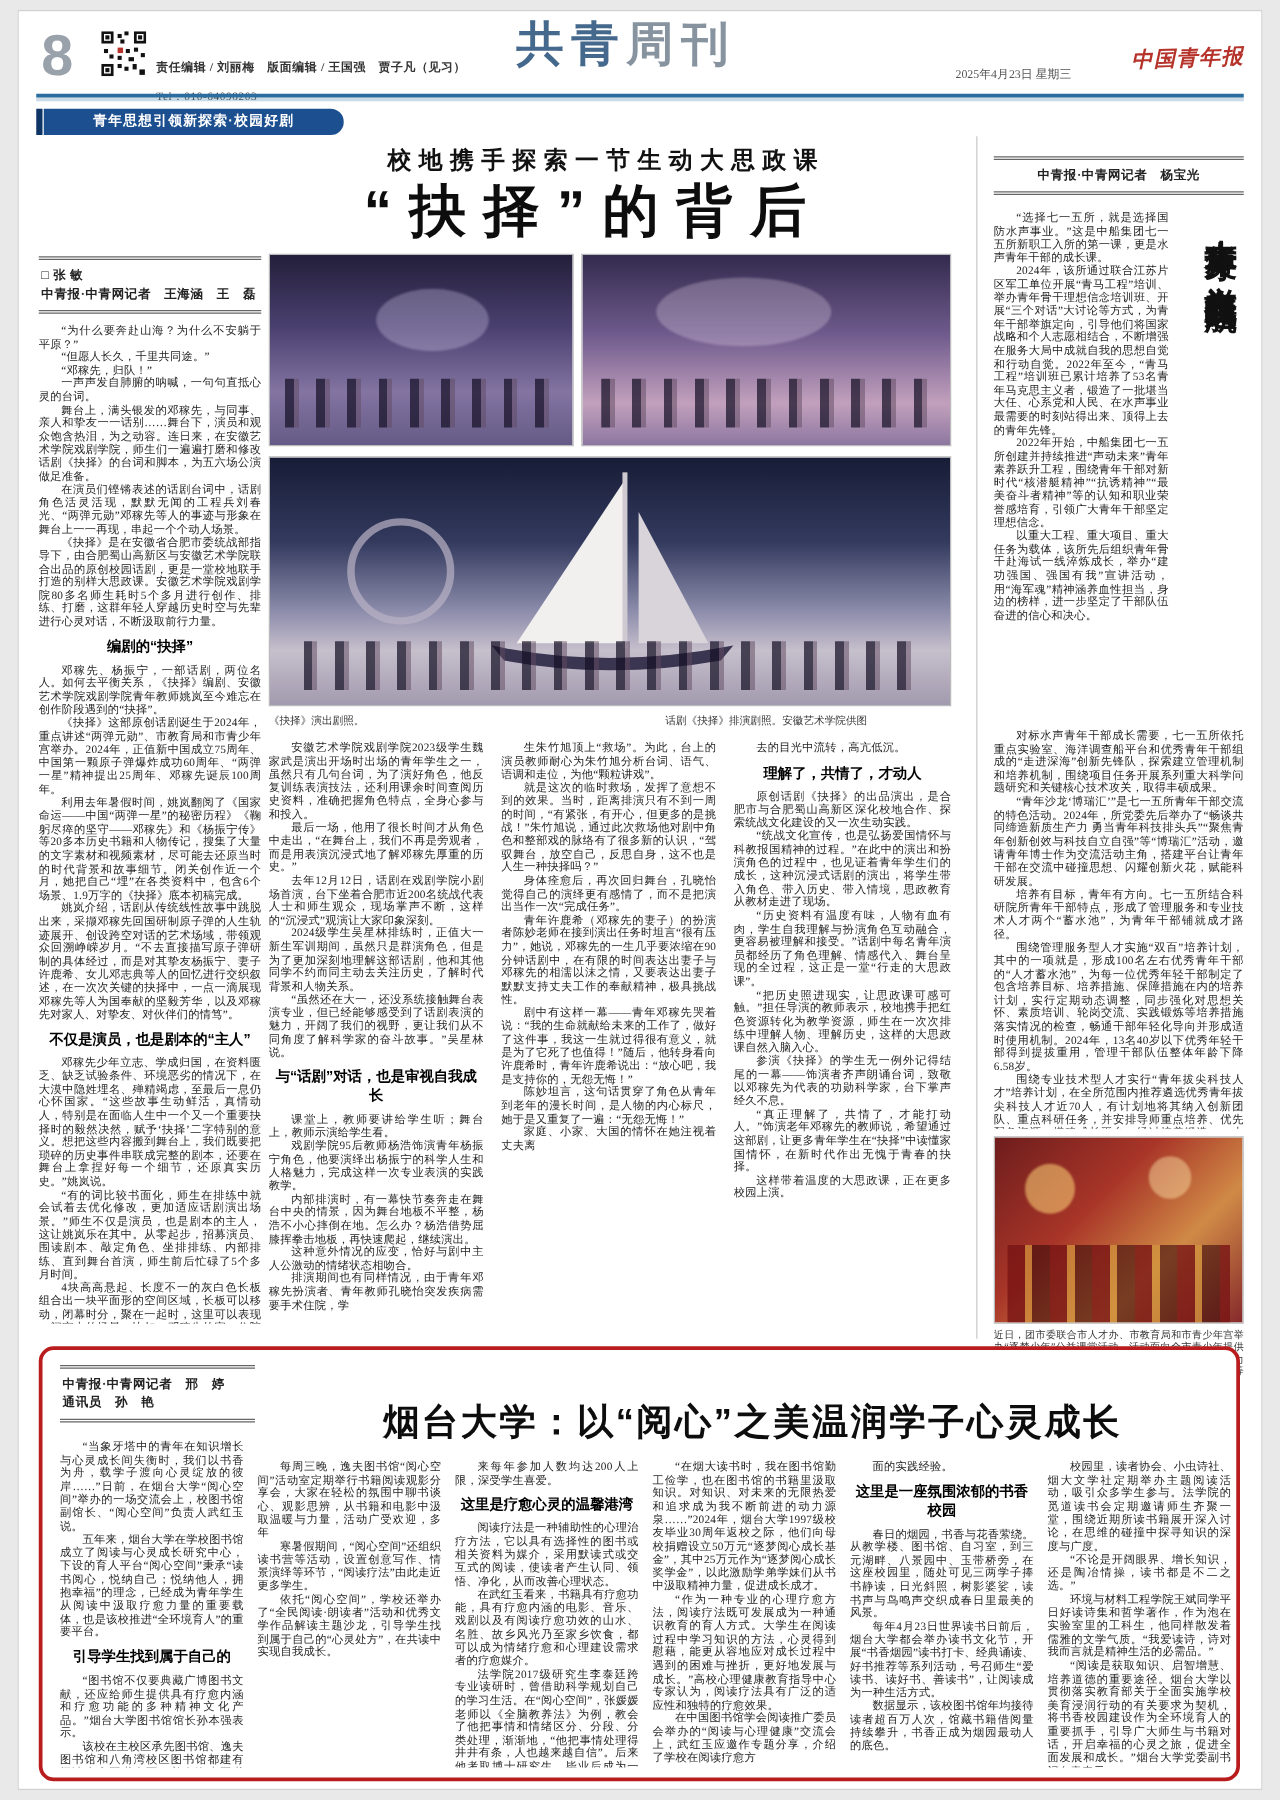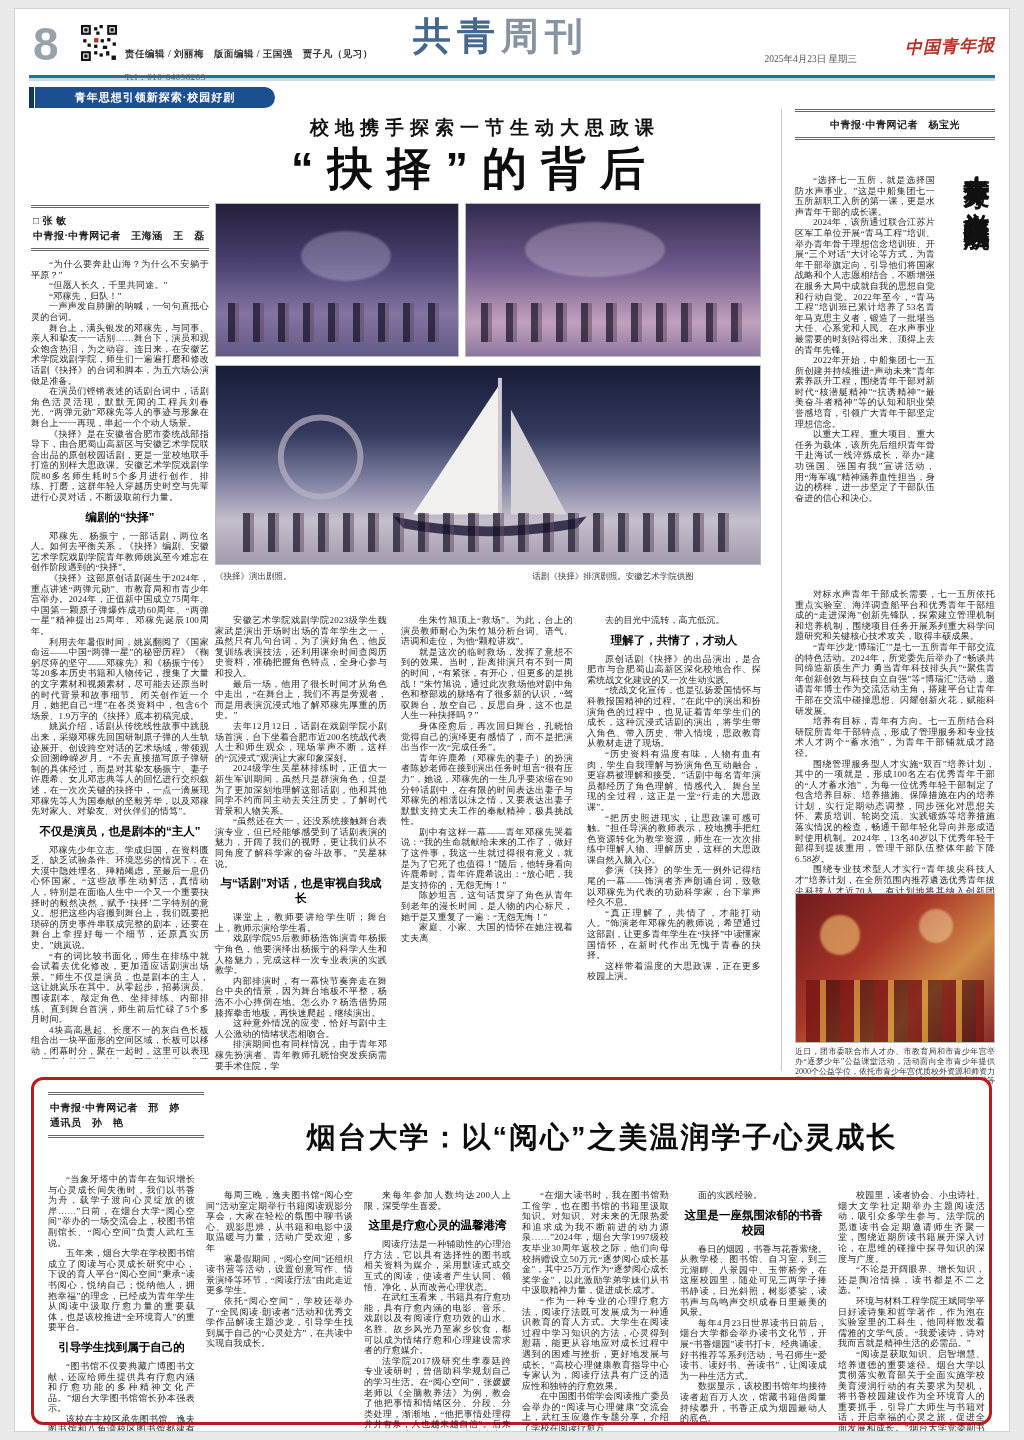--- a/index.html
+++ b/index.html
@@ -28,21 +28,21 @@
   .headline1{font-size:45px;font-weight:900;letter-spacing:14px;text-align:center;color:#0d0d0d;}
   .headline2{font-size:29px;font-weight:900;letter-spacing:2px;text-align:center;color:#0d0d0d;}
   .vtitle{writing-mode:vertical-rl;font-size:26px;font-weight:900;letter-spacing:1.5px;color:#111;
           font-family:"Liberation Sans","DejaVu Sans",sans-serif;}
 
   
   .author-box{border-top:3px double #666;border-bottom:3px double #666;padding:5px 2px;}
   .author-line{font-size:10px;font-weight:bold;color:#222;letter-spacing:.5px;line-height:15px;}
 
   
-  .colflow{overflow:hidden;text-align:justify;margin-top:22px;}
+  .colflow{overflow:hidden;text-align:justify;}
   .colflow .para{margin:0;font-size:9px;line-height:10.6px;text-indent:2em;letter-spacing:.2px;color:#1f1f1f;}
   .colflow h4.subhead{margin:7px 0 6px 0;font-size:11.5px;text-align:center;text-indent:0;
           font-family:Liberation Sans, sans-serif;color:#000;}
   .caption{font-size:8.5px;color:#333;line-height:11px;}
   .caption-just{font-size:8px;color:#333;line-height:9.8px;text-align:justify;}
 
   
   .photo{overflow:hidden;border:1px solid #bbb;}
   .ph-stage1{background:linear-gradient(180deg,#241f3a 0%,#4a4070 38%,#8374a2 72%,#655a86 100%);}
   .ph-stage2{background:linear-gradient(180deg,#332a4e 0%,#6f5b8d 42%,#c2a0bd 78%,#8d77a0 100%);}
@@ -178,21 +178,21 @@
       <p class="para">“统战文化宣传，也是弘扬爱国情怀与科教报国精神的过程。”在此中的演出和扮演角色的过程中，也见证着青年学生们的成长，这种沉浸式话剧的演出，将学生带入角色、带入历史、带入情境，思政教育从教材走进了现场。</p>
       <p class="para">“历史资料有温度有味，人物有血有肉，学生自我理解与扮演角色互动融合，更容易被理解和接受。”话剧中每名青年演员都经历了角色理解、情感代入、舞台呈现的全过程，这正是一堂“行走的大思政课”。</p>
       <p class="para">“把历史照进现实，让思政课可感可触。”担任导演的教师表示，校地携手把红色资源转化为教学资源，师生在一次次排练中理解人物、理解历史，这样的大思政课自然入脑入心。</p>
       <p class="para">参演《抉择》的学生无一例外记得结尾的一幕——饰演者齐声朗诵台词，致敬以邓稼先为代表的功勋科学家，台下掌声经久不息。</p>
       <p class="para">“真正理解了，共情了，才能打动人。”饰演老年邓稼先的教师说，希望通过这部剧，让更多青年学生在“抉择”中读懂家国情怀，在新时代作出无愧于青春的抉择。</p>
       <p class="para">这样带着温度的大思政课，正在更多校园上演。</p>
     </div>
 
   <div class="abs" style="left:766px;top:100px;width:1px;height:962px;background:#c9c9c9;"></div>
 
-  <div class="abs" style="left:780px;top:100px;width:200px;height:964px;">
+  <div class="abs" style="left:780px;top:116px;width:200px;height:964px;">
     <div class="author-box" style="text-align:center;">
       <div class="author-line">中青报·中青网记者　杨宝光</div>
     </div>
     <div class="colflow" style="position:absolute;left:0;top:44px;width:140px;height:404px;">
         <p class="para">“选择七一五所，就是选择国防水声事业。”这是中船集团七一五所新职工入所的第一课，更是水声青年干部的成长课。</p>
         <p class="para">2024年，该所通过联合江苏片区军工单位开展“青马工程”培训、举办青年骨干理想信念培训班、开展“三个对话”大讨论等方式，为青年干部举旗定向，引导他们将国家战略和个人志愿相结合，不断增强在服务大局中成就自我的思想自觉和行动自觉。2022年至今，“青马工程”培训班已累计培养了53名青年马克思主义者，锻造了一批堪当大任、心系党和人民、在水声事业最需要的时刻站得出来、顶得上去的青年先锋。</p>
         <p class="para">2022年开始，中船集团七一五所创建并持续推进“声动未来”青年素养跃升工程，围绕青年干部对新时代“核潜艇精神”“抗诱精神”“最美奋斗者精神”等的认知和职业荣誉感培育，引领广大青年干部坚定理想信念。</p>
         <p class="para">以重大工程、重大项目、重大任务为载体，该所先后组织青年骨干赴海试一线淬炼成长，举办“建功强国、强国有我”宣讲活动，用“海军魂”精神涵养血性担当，身边的榜样，进一步坚定了干部队伍奋进的信心和决心。</p>
       </div>
     <div class="abs vtitle" style="right:0;top:46px;width:56px;height:408px;">水声青年英才：举旗定向扬帆远航</div>

